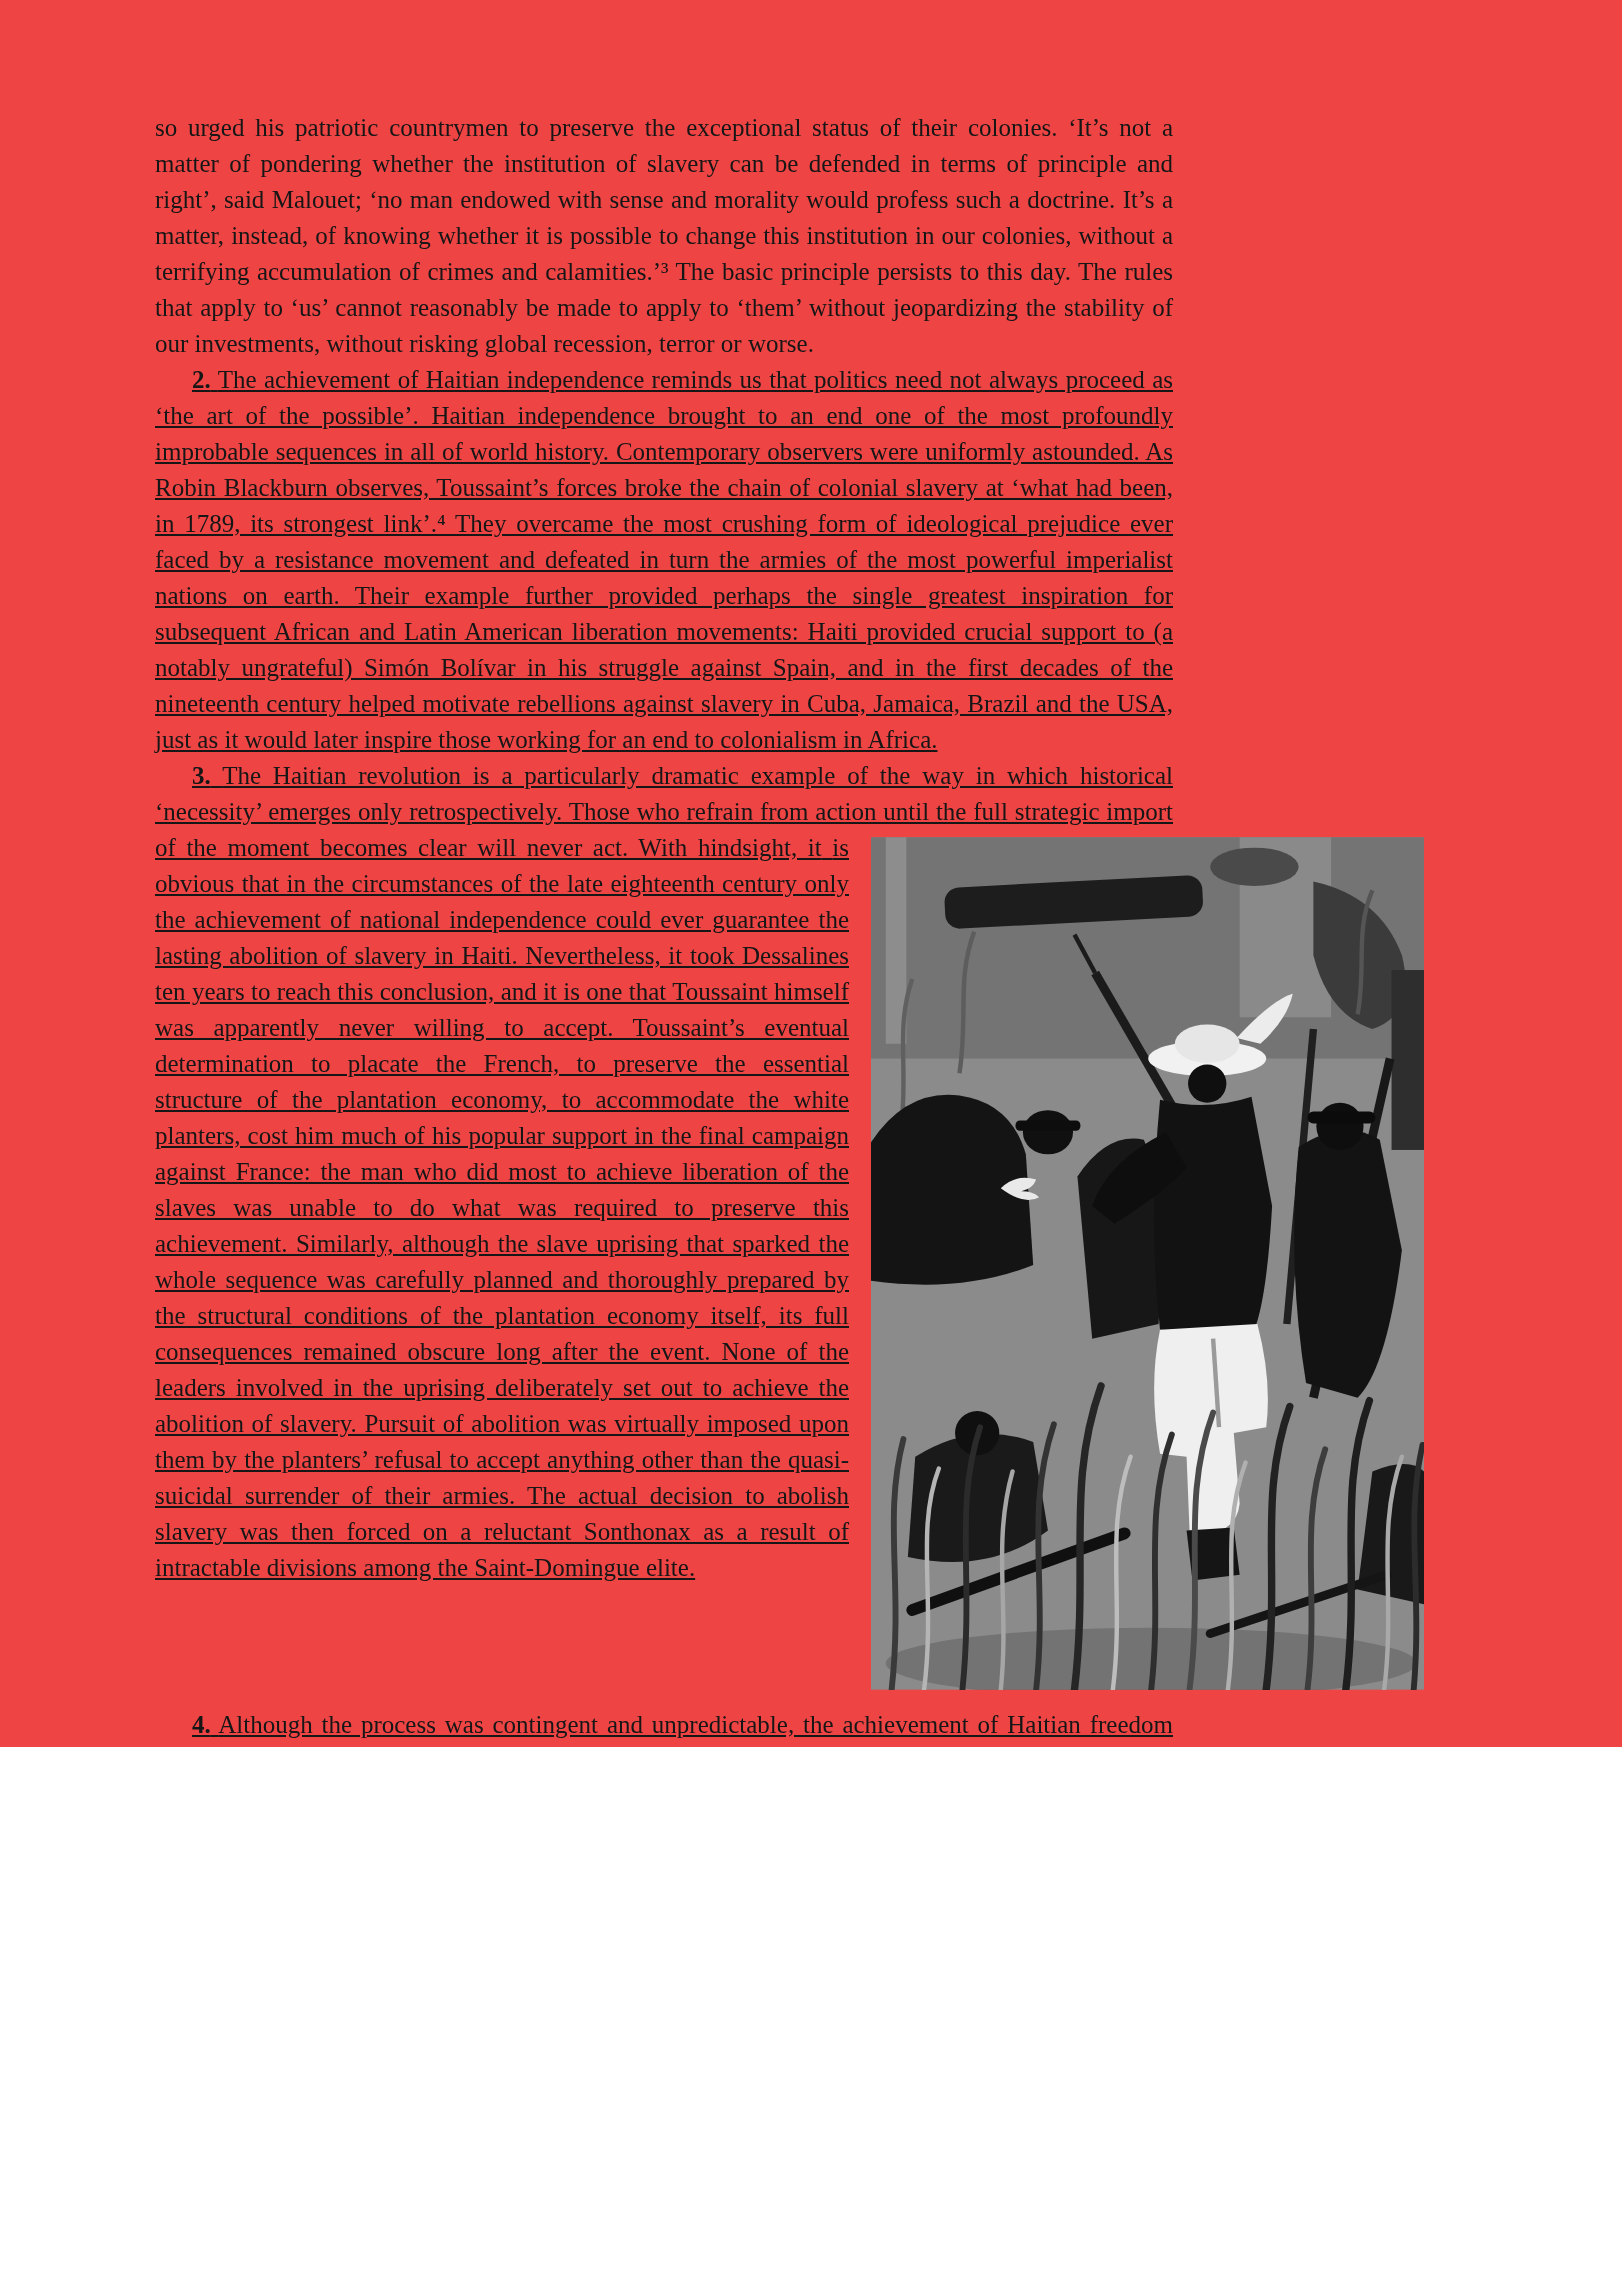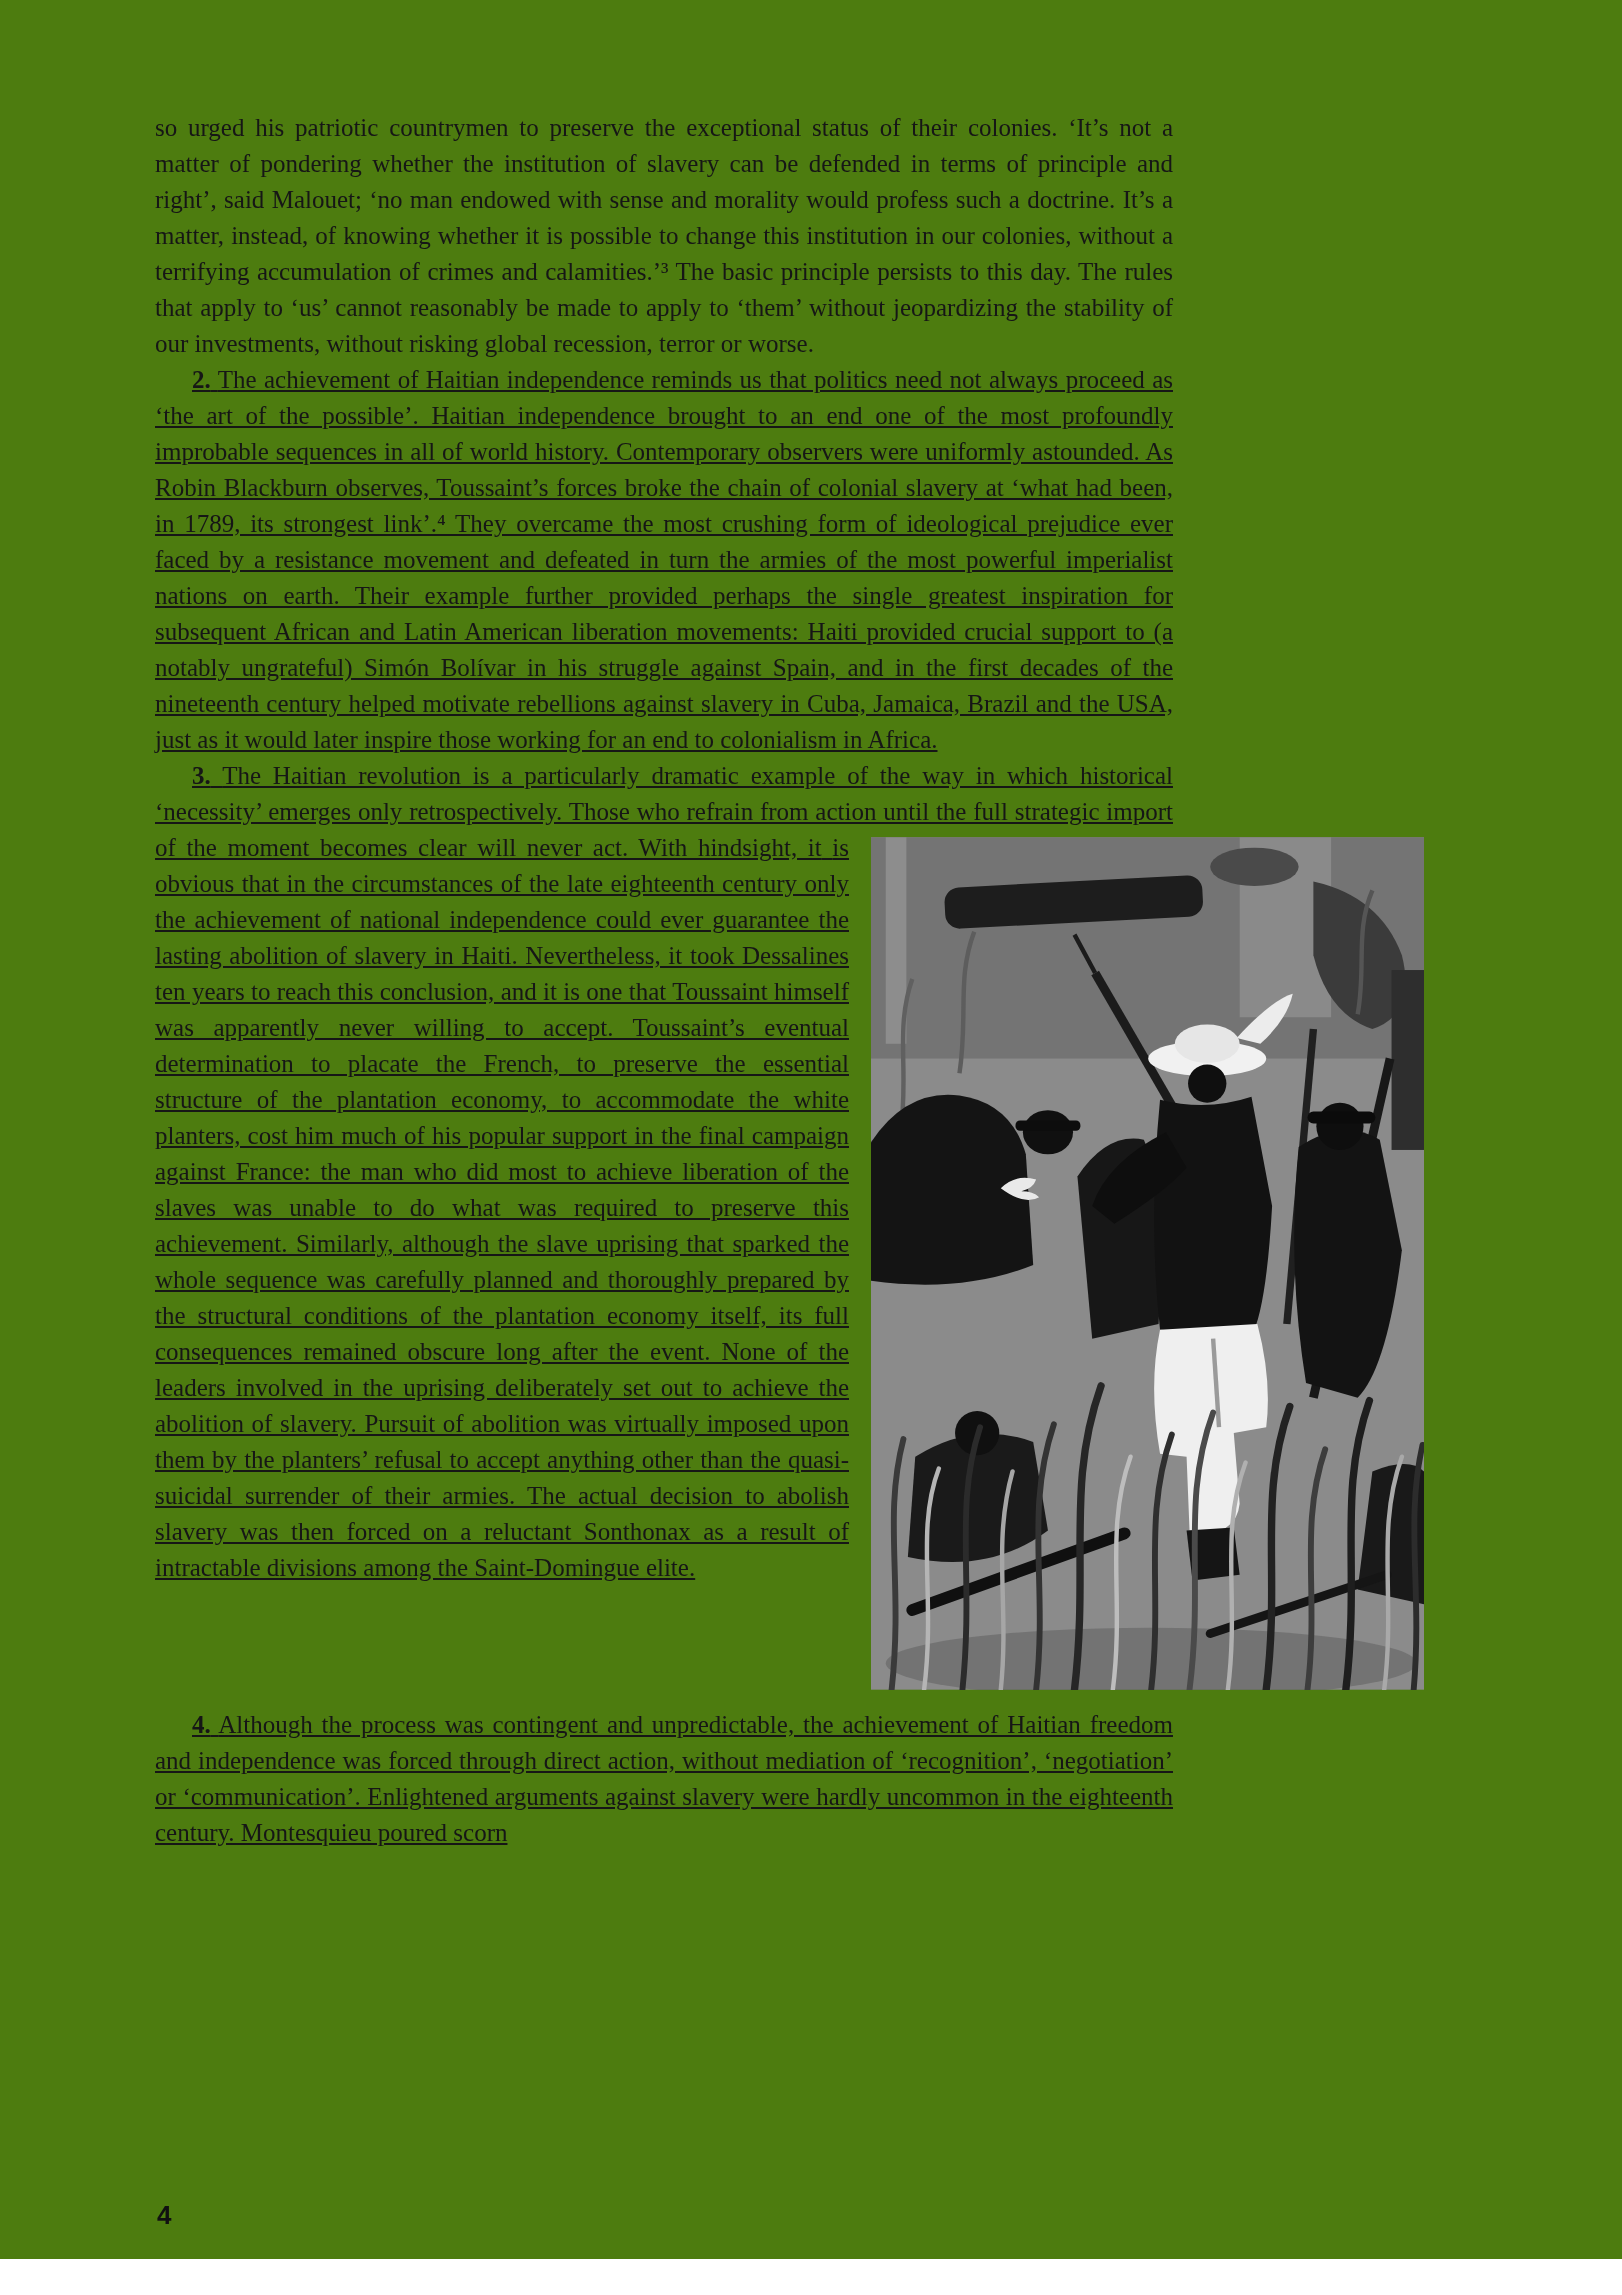--- a/index.html
+++ b/index.html
@@ -1,20 +1,20 @@
 <!DOCTYPE html>
 <html style="font-size:10.5px"><head>
 <meta charset="utf-8">
 <style>
   html, body { margin: 0; padding: 0; background: #ffffff; }
   .page {
     position: relative;
     width: 1623px;
-    height: 2259px;
-    background: #4d7c0f;
+    height: 1747px;
+    background: #ef4444;
     overflow: hidden;
     font-family: "Liberation Serif", "DejaVu Serif", serif;
     color: #161616;
   }
   .text-block {
     position: absolute;
     left: 155px;
     top: 110px;
     width: 1018px;
     font-size: 25px;

